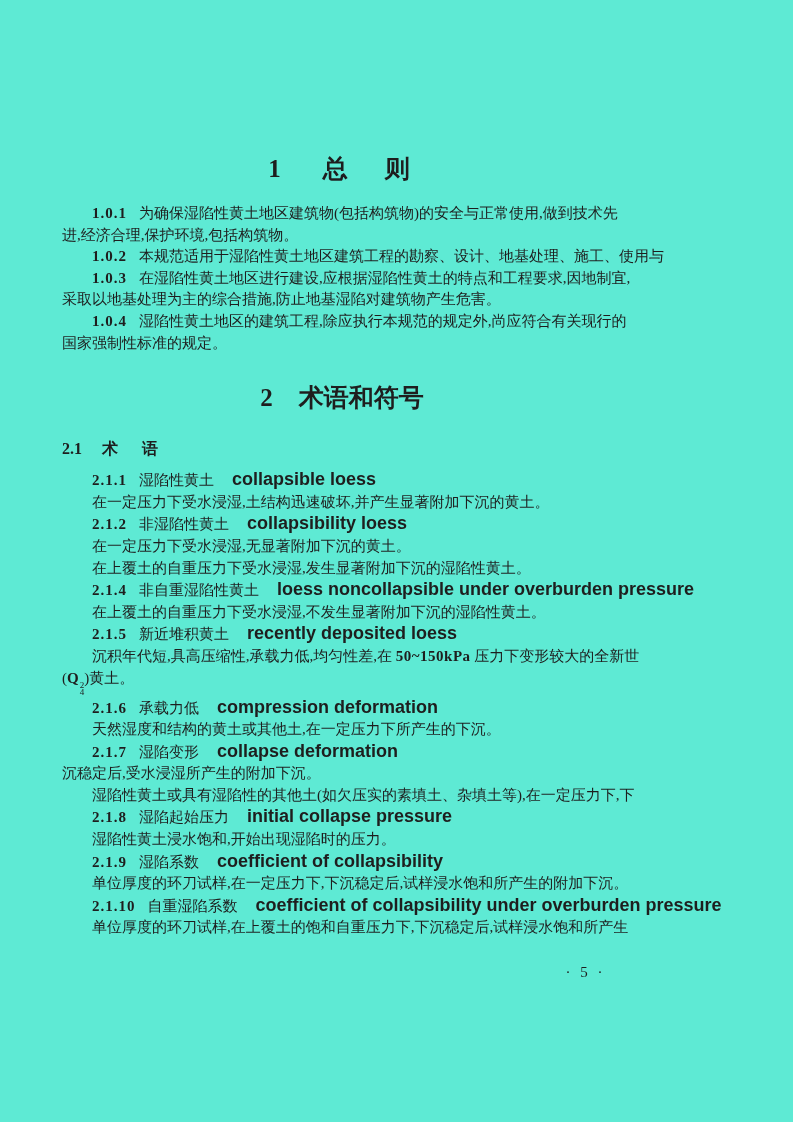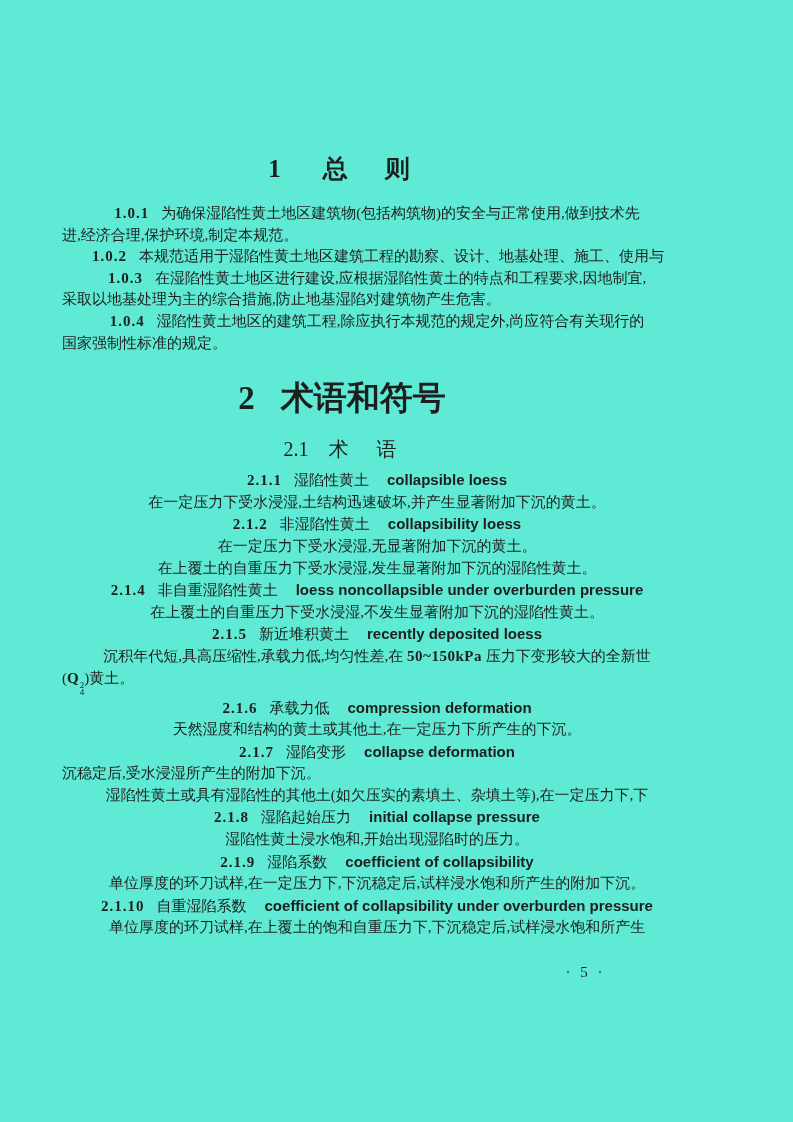--- a/index.html
+++ b/index.html
@@ -23,58 +23,58 @@
     font-weight:bold;
     line-height:34px;
     letter-spacing:0;
   }
   .h1 .hnum{margin-right:42px;}
   .h1 .htxt{letter-spacing:6px;}
   .h2{
     margin:27px 0 0 62px;
     width:560px;
     text-align:center;
-    font-size:33px;
+    font-size:25px;
     font-weight:bold;
     line-height:34px;
   }
   .h2 .hnum{margin-right:26px;}
   .h3{
     margin:20px 0 0 62px;
     width:560px;
-    text-align:center;
-    font-size:20px;
-    font-weight:normal;
+    text-align:left;
+    font-size:16px;
+    font-weight:bold;
     line-height:28px;
   }
   .h3 .hnum{margin-right:20px;}
   .h3 .htxt{letter-spacing:4px;}
   .content{
     margin:0 0 0 62px;
     width:600px;
   }
   .c1{margin-top:17px;}
   .c2{margin-top:6px;}
   .line{
     margin:0;
     font-size:15px;
     line-height:21.6px;
     white-space:nowrap;
   }
-  .ind{padding-left:30px;text-align:center;}
+  .ind{padding-left:30px;}
   .pnum{
     font-weight:bold;
     margin-right:12px;
     letter-spacing:1px;
   }
   .tzh{margin-right:18px;}
   .ten{
     font-family:"Liberation Sans","DejaVu Sans",sans-serif;
     font-weight:bold;
-    font-size:15px;
+    font-size:18px;
   }
   .emnum{font-weight:bold;letter-spacing:.5px;}
   .qsym{font-weight:bold;}
   .stack{
     display:inline-flex;
     flex-direction:column;
     align-items:flex-start;
     vertical-align:-5px;
     margin-left:1px;
   }
@@ -98,21 +98,21 @@
 <body>
 
 <div class="page">
 
   <h1 class="h1">
     <span class="hnum">1</span><span class="htxt">总　则</span>
   </h1>
 
   <div class="content c1">
     <p class="line ind"><span class="pnum">1.0.1</span><span>为确保湿陷性黄土地区建筑物(包括构筑物)的安全与正常使用,做到技术先</span></p>
-    <p class="line">进,经济合理,保护环境,制定本规范。</p>
+    <p class="line">进,经济合理,保护环境,包括构筑物。</p>
 
     <p class="line ind"><span class="pnum">1.0.2</span><span>本规范适用于湿陷性黄土地区建筑工程的勘察、设计、地基处理、施工、使用与</span></p>
 
     <p class="line ind"><span class="pnum">1.0.3</span><span>在湿陷性黄土地区进行建设,应根据湿陷性黄土的特点和工程要求,因地制宜,</span></p>
     <p class="line">采取以地基处理为主的综合措施,防止地基湿陷对建筑物产生危害。</p>
 
     <p class="line ind"><span class="pnum">1.0.4</span><span>湿陷性黄土地区的建筑工程,除应执行本规范的规定外,尚应符合有关现行的</span></p>
     <p class="line">国家强制性标准的规定。</p>
   </div>
 

